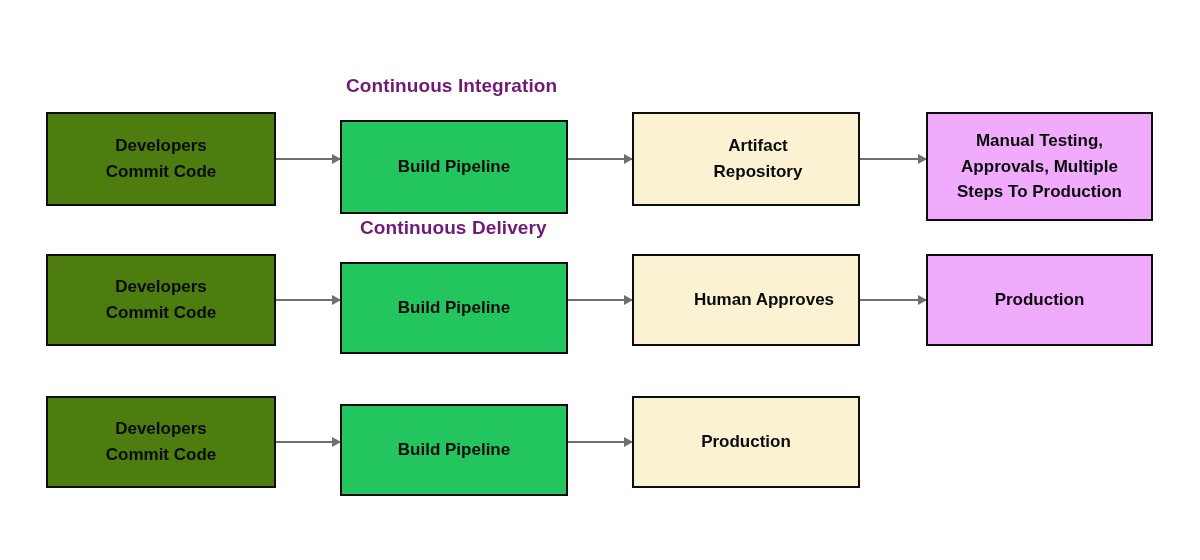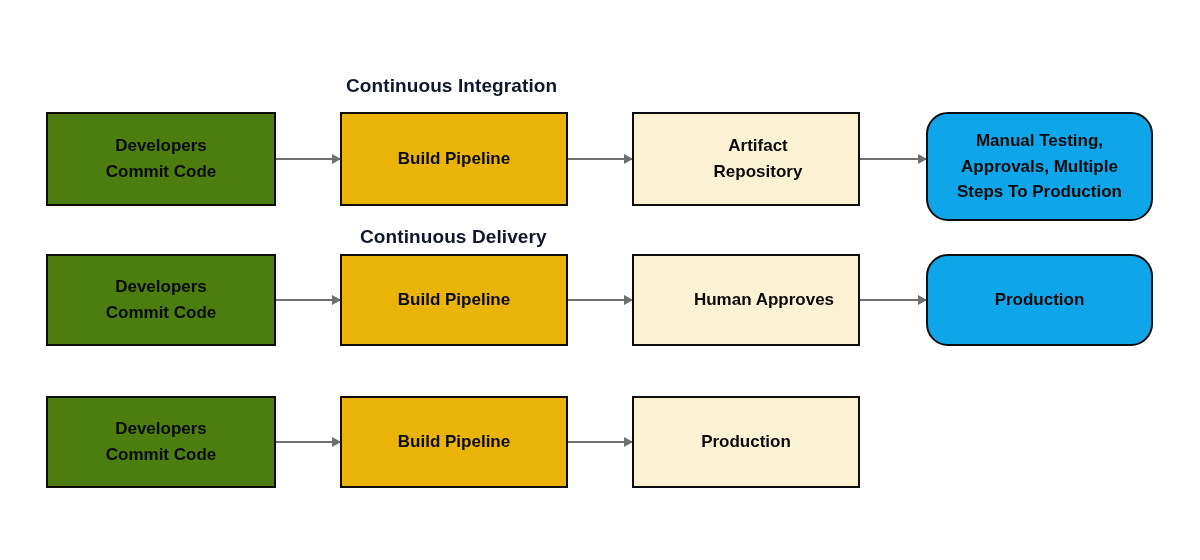--- a/index.html
+++ b/index.html
@@ -17,21 +17,21 @@
     width: 1200px;
     height: 560px;
     background: #ffffff;
     overflow: hidden;
   }
 
   .row-label {
     position: absolute;
     font-size: 19px;
     font-weight: 700;
-    color: #0f172a;
+    color: #701a75;
     letter-spacing: 0.1px;
     white-space: nowrap;
     line-height: 1;
   }
 
   .node {
     position: absolute;
     box-sizing: border-box;
     border: 2px solid #0d0d0d;
     display: flex;
@@ -39,23 +39,23 @@
     justify-content: center;
     text-align: center;
     color: #0b0b0b;
     font-size: 17px;
     font-weight: 700;
     line-height: 1.52;
     padding: 2px 8px;
     white-space: pre-line;
   }
   .node.pink  { background: #4d7c0f; }
-  .node.mint  { background: #eab308; }
+  .node.mint  { background: #22c55e; margin-top: 8px; }
   .node.cream { background: #faf2d3; }
-  .node.blue  { background: #0ea5e9; border-radius: 22px; }
+  .node.blue  { background: #f0abfc; }
 
   .connector {
     position: absolute;
     height: 2px;
     background: #6f6f6f;
   }
   .connector::after {
     content: "";
     position: absolute;
     right: -1px;
@@ -86,21 +86,21 @@
 
   <div class="node cream" style="left:632px; top:112px; width:228px; height:94px;padding-left:32px;">Artifact
 Repository</div>
 
   <div class="connector" style="left:860px; top:158px; width:66px;"></div>
 
   <div class="node blue" style="left:926px; top:112px; width:227px; height:109px;">Manual Testing,
 Approvals, Multiple
 Steps To Production</div>
 
-  <div class="row-label" style="left:360px; top:227px;">Continuous Delivery</div>
+  <div class="row-label" style="left:360px; top:218px;">Continuous Delivery</div>
 
   <div class="node pink" style="left:46px; top:254px; width:230px; height:92px;">Developers
 Commit Code</div>
 
   <div class="connector" style="left:276px; top:299px; width:64px;"></div>
 
   <div class="node mint" style="left:340px; top:254px; width:228px; height:92px;">Build Pipeline</div>
 
   <div class="connector" style="left:568px; top:299px; width:64px;"></div>
 

